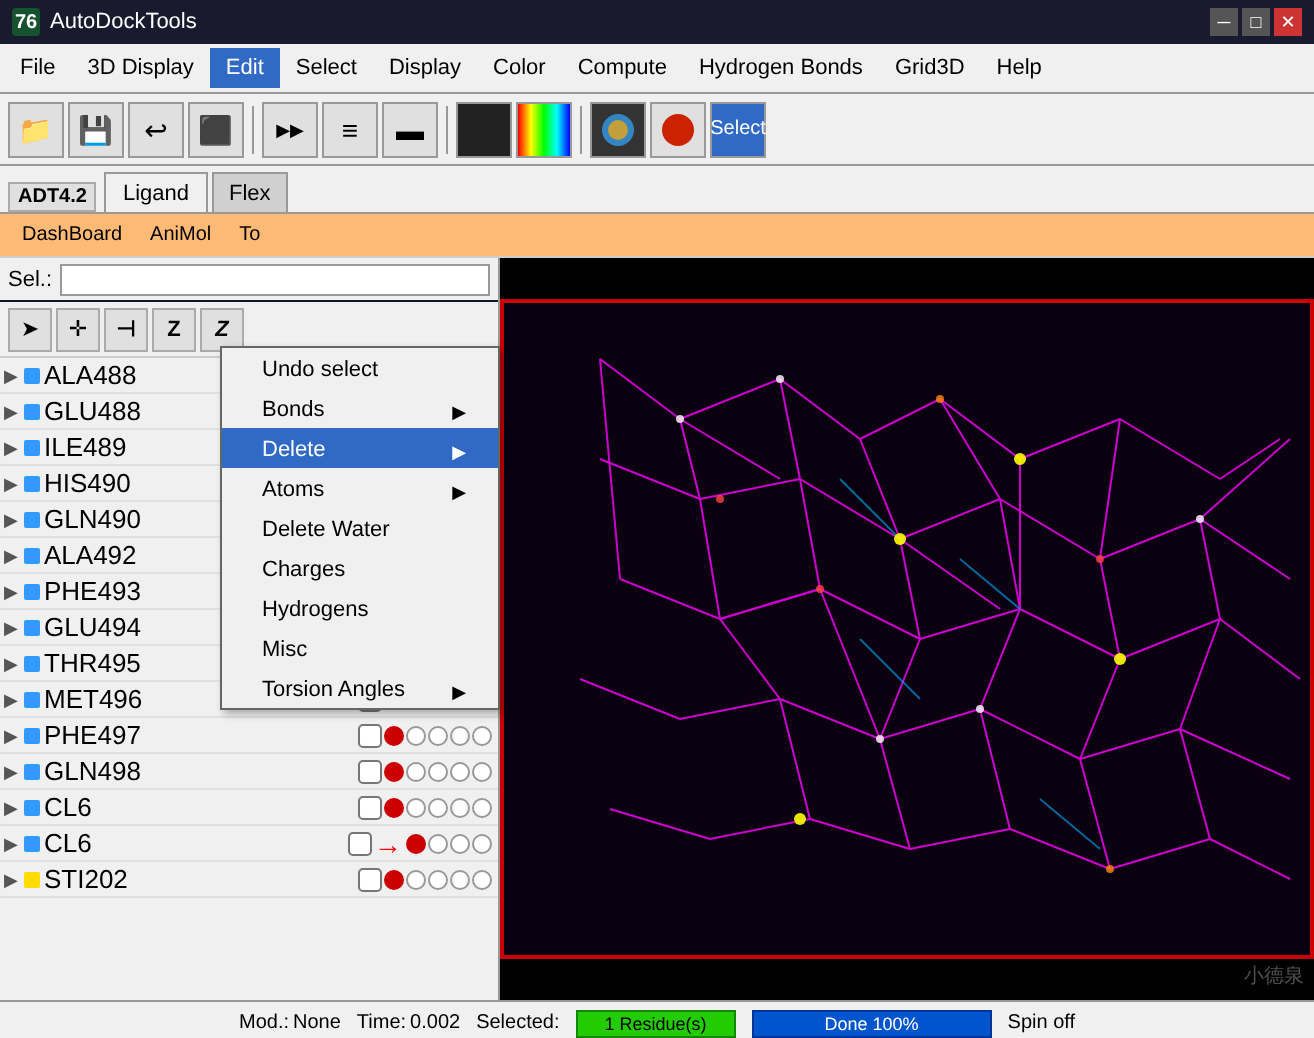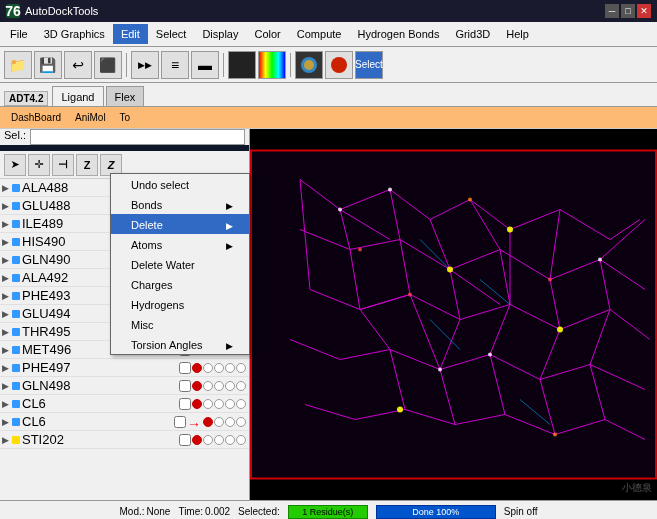--- a/index.html
+++ b/index.html
@@ -22,21 +22,21 @@
       align-items: center;
       padding: 0 6px;
       font-size: 11px;
     }
     .title-bar-icon {
       width: 14px;
       height: 14px;
       background: #14532d;
       border-radius: 2px;
       margin-right: 5px;
-      font-size: 14px;
+      font-size: 10px;
       color: white;
       display: flex;
       align-items: center;
       justify-content: center;
       font-weight: bold;
     }
     .title-bar-text { flex: 1; }
     .title-bar-controls {
       display: flex;
       gap: 2px;
@@ -151,24 +151,24 @@
     
     .left-panel {
       width: 250px;
       background: #f0f0f0;
       border-right: 1px solid #999;
       display: flex;
       flex-direction: column;
     }
     .sel-bar {
       display: flex;
-      align-items: flex-start;
+      align-items: center;
       height: 22px;
       padding: 0 4px;
-      border-bottom: 6px solid #0f172a;
+      border-bottom: 1px solid #0f172a;
       font-size: 11px;
     }
     .sel-label { margin-right: 4px; }
     .sel-input {
       flex: 1;
       height: 16px;
       border: 1px solid #999;
       font-size: 10px;
       padding: 0 2px;
     }
@@ -356,21 +356,21 @@
   <span class="title-bar-text">AutoDockTools</span>
   <div class="title-bar-controls">
     <button class="title-bar-btn">─</button>
     <button class="title-bar-btn">□</button>
     <button class="title-bar-btn" style="background:#cc3333;">✕</button>
   </div>
 </div>
 
 <div class="menu-bar">
   <span class="menu-item">File</span>
-  <span class="menu-item">3D Graphics</span>
+  <span class="menu-item">3D Display</span>
   <span class="menu-item active">Edit</span>
   <span class="menu-item">Select</span>
   <span class="menu-item">Display</span>
   <span class="menu-item">Color</span>
   <span class="menu-item">Compute</span>
   <span class="menu-item">Hydrogen Bonds</span>
   <span class="menu-item">Grid3D</span>
   <span class="menu-item">Help</span>
 </div>
 

